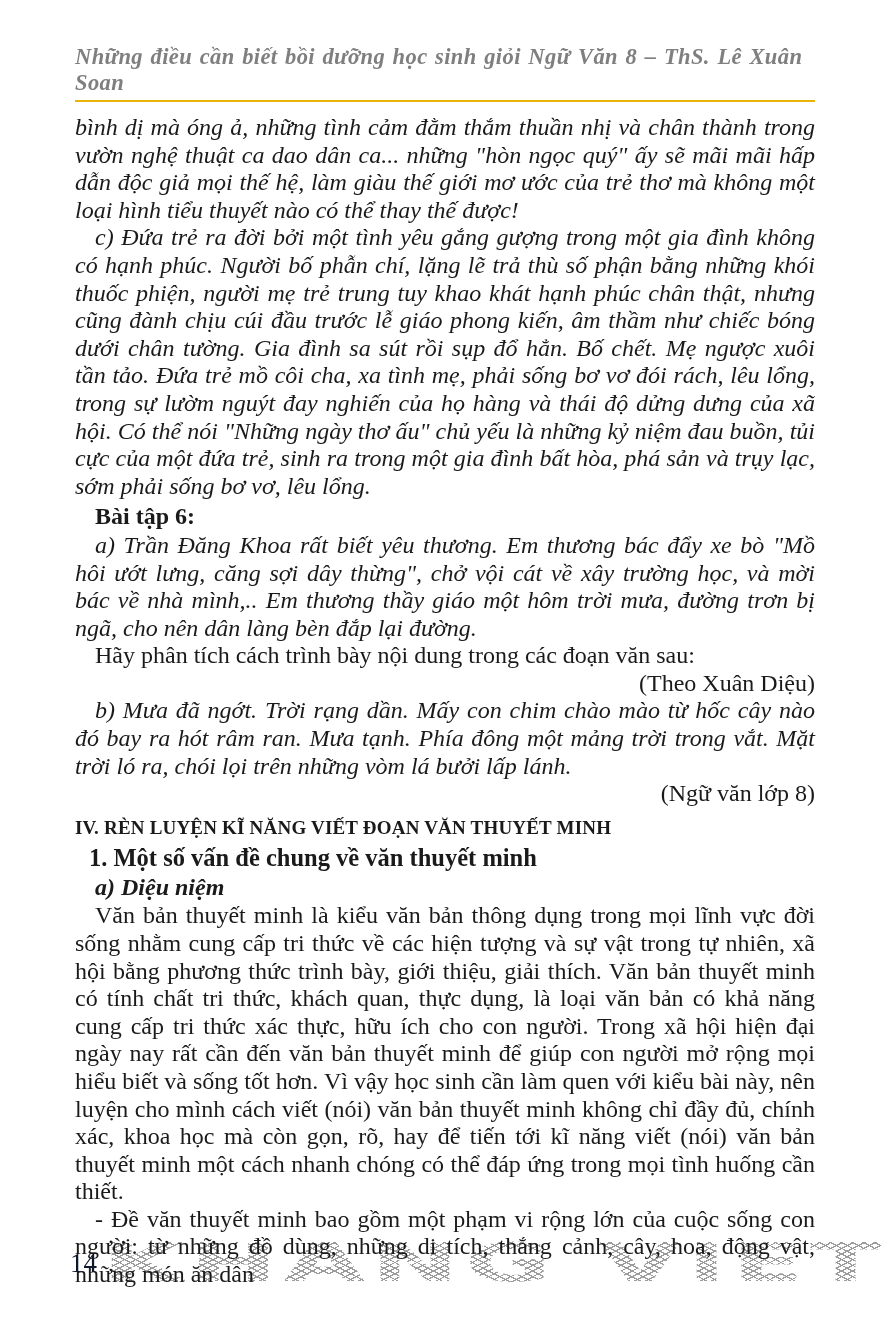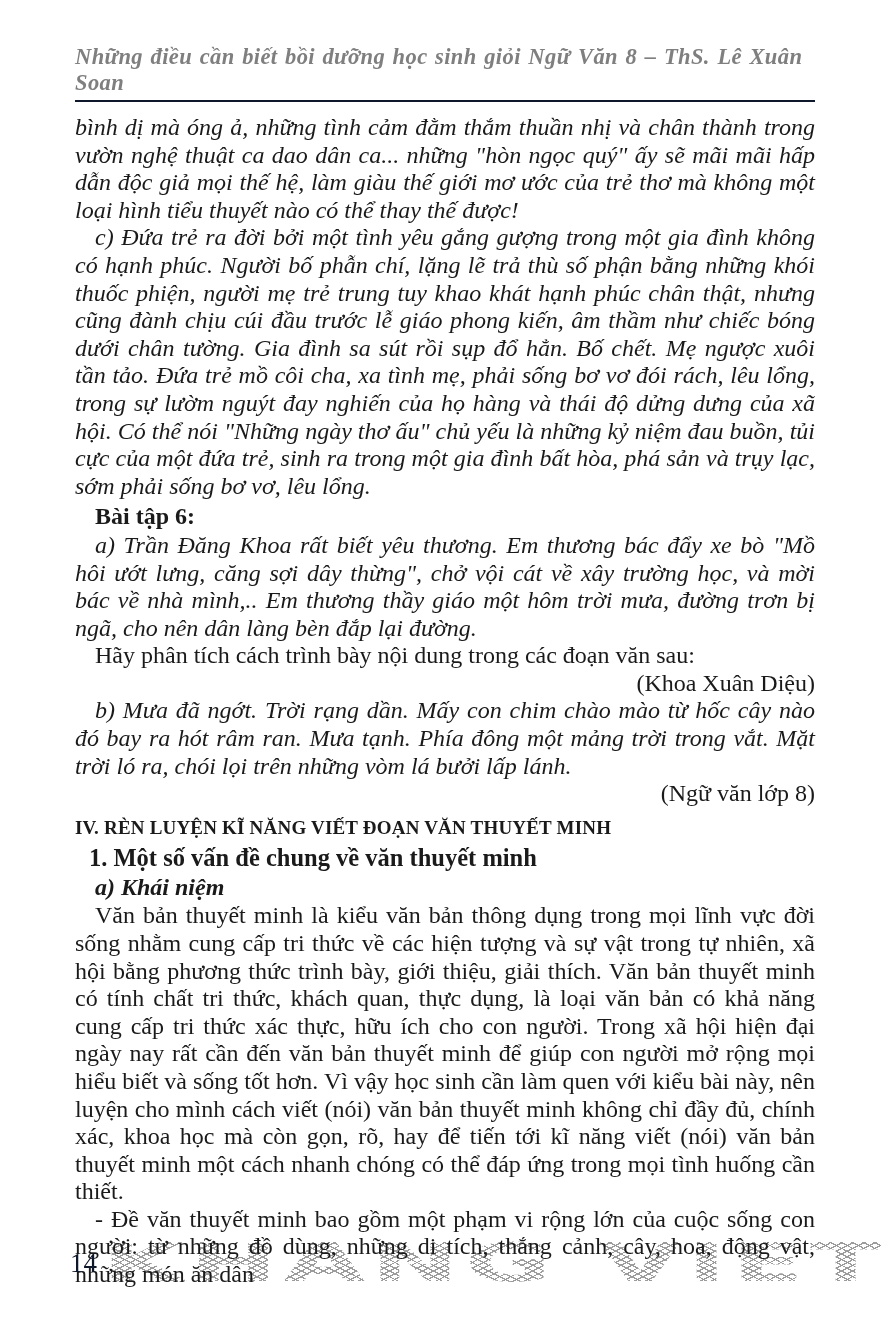--- a/index.html
+++ b/index.html
@@ -24,21 +24,21 @@
 
   .running-head {
     font-style: italic;
     font-weight: bold;
     font-size: 22.5px;
     line-height: 26px;
     color: #7f7f7f;
     letter-spacing: 0.4px;
     word-spacing: 1.5px;
     padding-bottom: 4px;
-    border-bottom: 2px solid #0f172a;
+    border-bottom: 2px solid #eab308;
     margin-bottom: 12px;
   }
 
   .para {
     margin: 0;
     font-size: 24px;
     line-height: 27.6px;
     text-align: justify;
     text-indent: 20px;
   }
@@ -136,31 +136,31 @@
 
     <p class="para it">c) Đứa trẻ ra đời bởi một tình yêu gắng gượng trong một gia đình không có hạnh phúc. Người bố phẫn chí, lặng lẽ trả thù số phận bằng những khói thuốc phiện, người mẹ trẻ trung tuy khao khát hạnh phúc chân thật, nhưng cũng đành chịu cúi đầu trước lễ giáo phong kiến, âm thầm như chiếc bóng dưới chân tường. Gia đình sa sút rồi sụp đổ hẳn. Bố chết. Mẹ ngược xuôi tần tảo. Đứa trẻ mồ côi cha, xa tình mẹ, phải sống bơ vơ đói rách, lêu lổng, trong sự lườm nguýt đay nghiến của họ hàng và thái độ dửng dưng của xã hội. Có thể nói "Những ngày thơ ấu" chủ yếu là những kỷ niệm đau buồn, tủi cực của một đứa trẻ, sinh ra trong một gia đình bất hòa, phá sản và trụy lạc, sớm phải sống bơ vơ, lêu lổng.</p>
 
 
     <p class="h-exercise">Bài tập 6:</p>
 
     <p class="para it">a) Trần Đăng Khoa rất biết yêu thương. Em thương bác đẩy xe bò "Mồ hôi ướt lưng, căng sợi dây thừng", chở vội cát về xây trường học, và mời bác về nhà mình,.. Em thương thầy giáo một hôm trời mưa, đường trơn bị ngã, cho nên dân làng bèn đắp lại đường.</p>
 
     <p class="para">Hãy phân tích cách trình bày nội dung trong các đoạn văn sau:</p>
 
-    <p class="attr">(Khoa Xuân Diệu)</p>
+    <p class="attr">(Theo Xuân Diệu)</p>
 
     <p class="para it">b) Mưa đã ngớt. Trời rạng dần. Mấy con chim chào mào từ hốc cây nào đó bay ra hót râm ran. Mưa tạnh. Phía đông một mảng trời trong vắt. Mặt trời ló ra, chói lọi trên những vòm lá bưởi lấp lánh.</p>
 
     <p class="attr">(Ngữ văn lớp 8)</p>
 
     <h2 class="h-section">IV. RÈN LUYỆN KĨ NĂNG VIẾT ĐOẠN VĂN THUYẾT MINH</h2>
 
     <h3 class="h-sub">1. Một số vấn đề chung về văn thuyết minh</h3>
 
-    <h4 class="h-subsub">a) Khái niệm</h4>
+    <h4 class="h-subsub">a) Diệu niệm</h4>
 
     <p class="para">Văn bản thuyết minh là kiểu văn bản thông dụng trong mọi lĩnh vực đời sống nhằm cung cấp tri thức về các hiện tượng và sự vật trong tự nhiên, xã hội bằng phương thức trình bày, giới thiệu, giải thích. Văn bản thuyết minh có tính chất tri thức, khách quan, thực dụng, là loại văn bản có khả năng cung cấp tri thức xác thực, hữu ích cho con người. Trong xã hội hiện đại ngày nay rất cần đến văn bản thuyết minh để giúp con người mở rộng mọi hiểu biết và sống tốt hơn. Vì vậy học sinh cần làm quen với kiểu bài này, nên luyện cho mình cách viết (nói) văn bản thuyết minh không chỉ đầy đủ, chính xác, khoa học mà còn gọn, rõ, hay để tiến tới kĩ năng viết (nói) văn bản thuyết minh một cách nhanh chóng có thể đáp ứng trong mọi tình huống cần thiết.</p>
 
     <p class="para">- Đề văn thuyết minh bao gồm một phạm vi rộng lớn của cuộc sống con người: từ những đồ dùng, những di tích, thắng cảnh, cây, hoa, động vật, những món ăn dân</p>
 
   </div>
 
   <div class="watermark">
     <span class="wm-text">KHANG VIET</span>
   </div>

